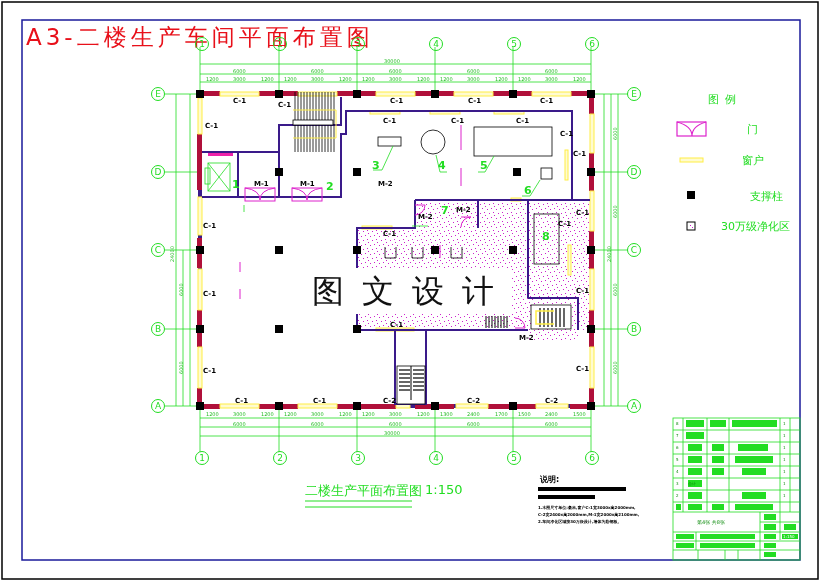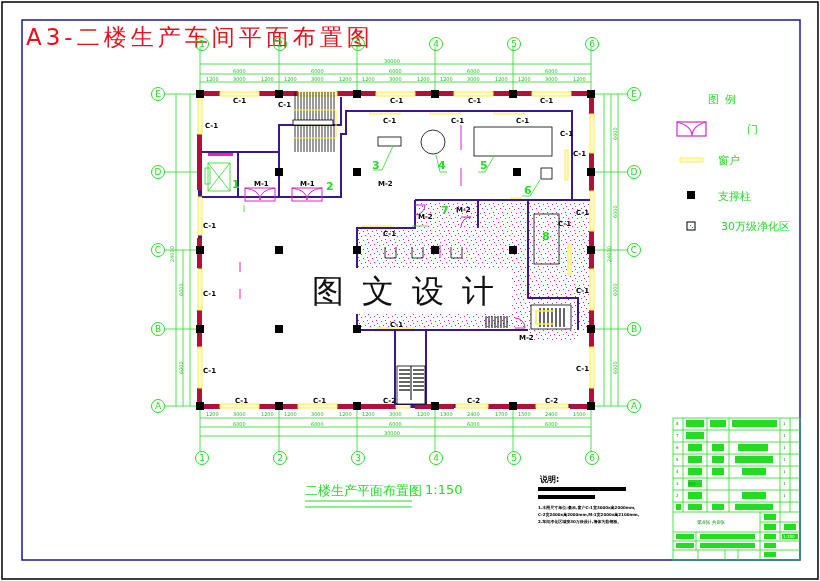--- a/index.html
+++ b/index.html
@@ -497,22 +497,22 @@
 <div class="num" style="left:438px;top:159px">4</div>
 <div class="num" style="left:480px;top:159px">5</div>
 <div class="num" style="left:524px;top:184px">6</div>
 <div class="num" style="left:441px;top:204px">7</div>
 <div class="num" style="left:542px;top:230px">8</div>
 
 <div class="watermark">图文设计</div>
 
 <div class="legend-title">图例</div>
 <div class="legend-label" style="left:747px;top:122px">门</div>
-<div class="legend-label" style="left:718px;top:153px">窗户</div>
-<div class="legend-label" style="left:718px;top:189px">支撑柱</div>
+<div class="legend-label" style="left:742px;top:153px">窗户</div>
+<div class="legend-label" style="left:750px;top:189px">支撑柱</div>
 <div class="legend-label" style="left:721px;top:219px">30万级净化区</div>
 
 <div class="sub-title">二楼生产平面布置图</div>
 <div class="sub-scale">1:150</div>
 
 <div class="notes-head">说明:</div>
 <div class="notes-line" style="top:505px">1.本图尺寸单位:毫米,窗户C-1宽3000x高2000mm,</div>
 <div class="notes-line" style="top:512px">  C-2宽2400x高2000mm,M-1宽2000x高2100mm,</div>
 <div class="notes-line" style="top:519px">2.车间净化区域按30万级设计,墙体为彩钢板。</div>
 

